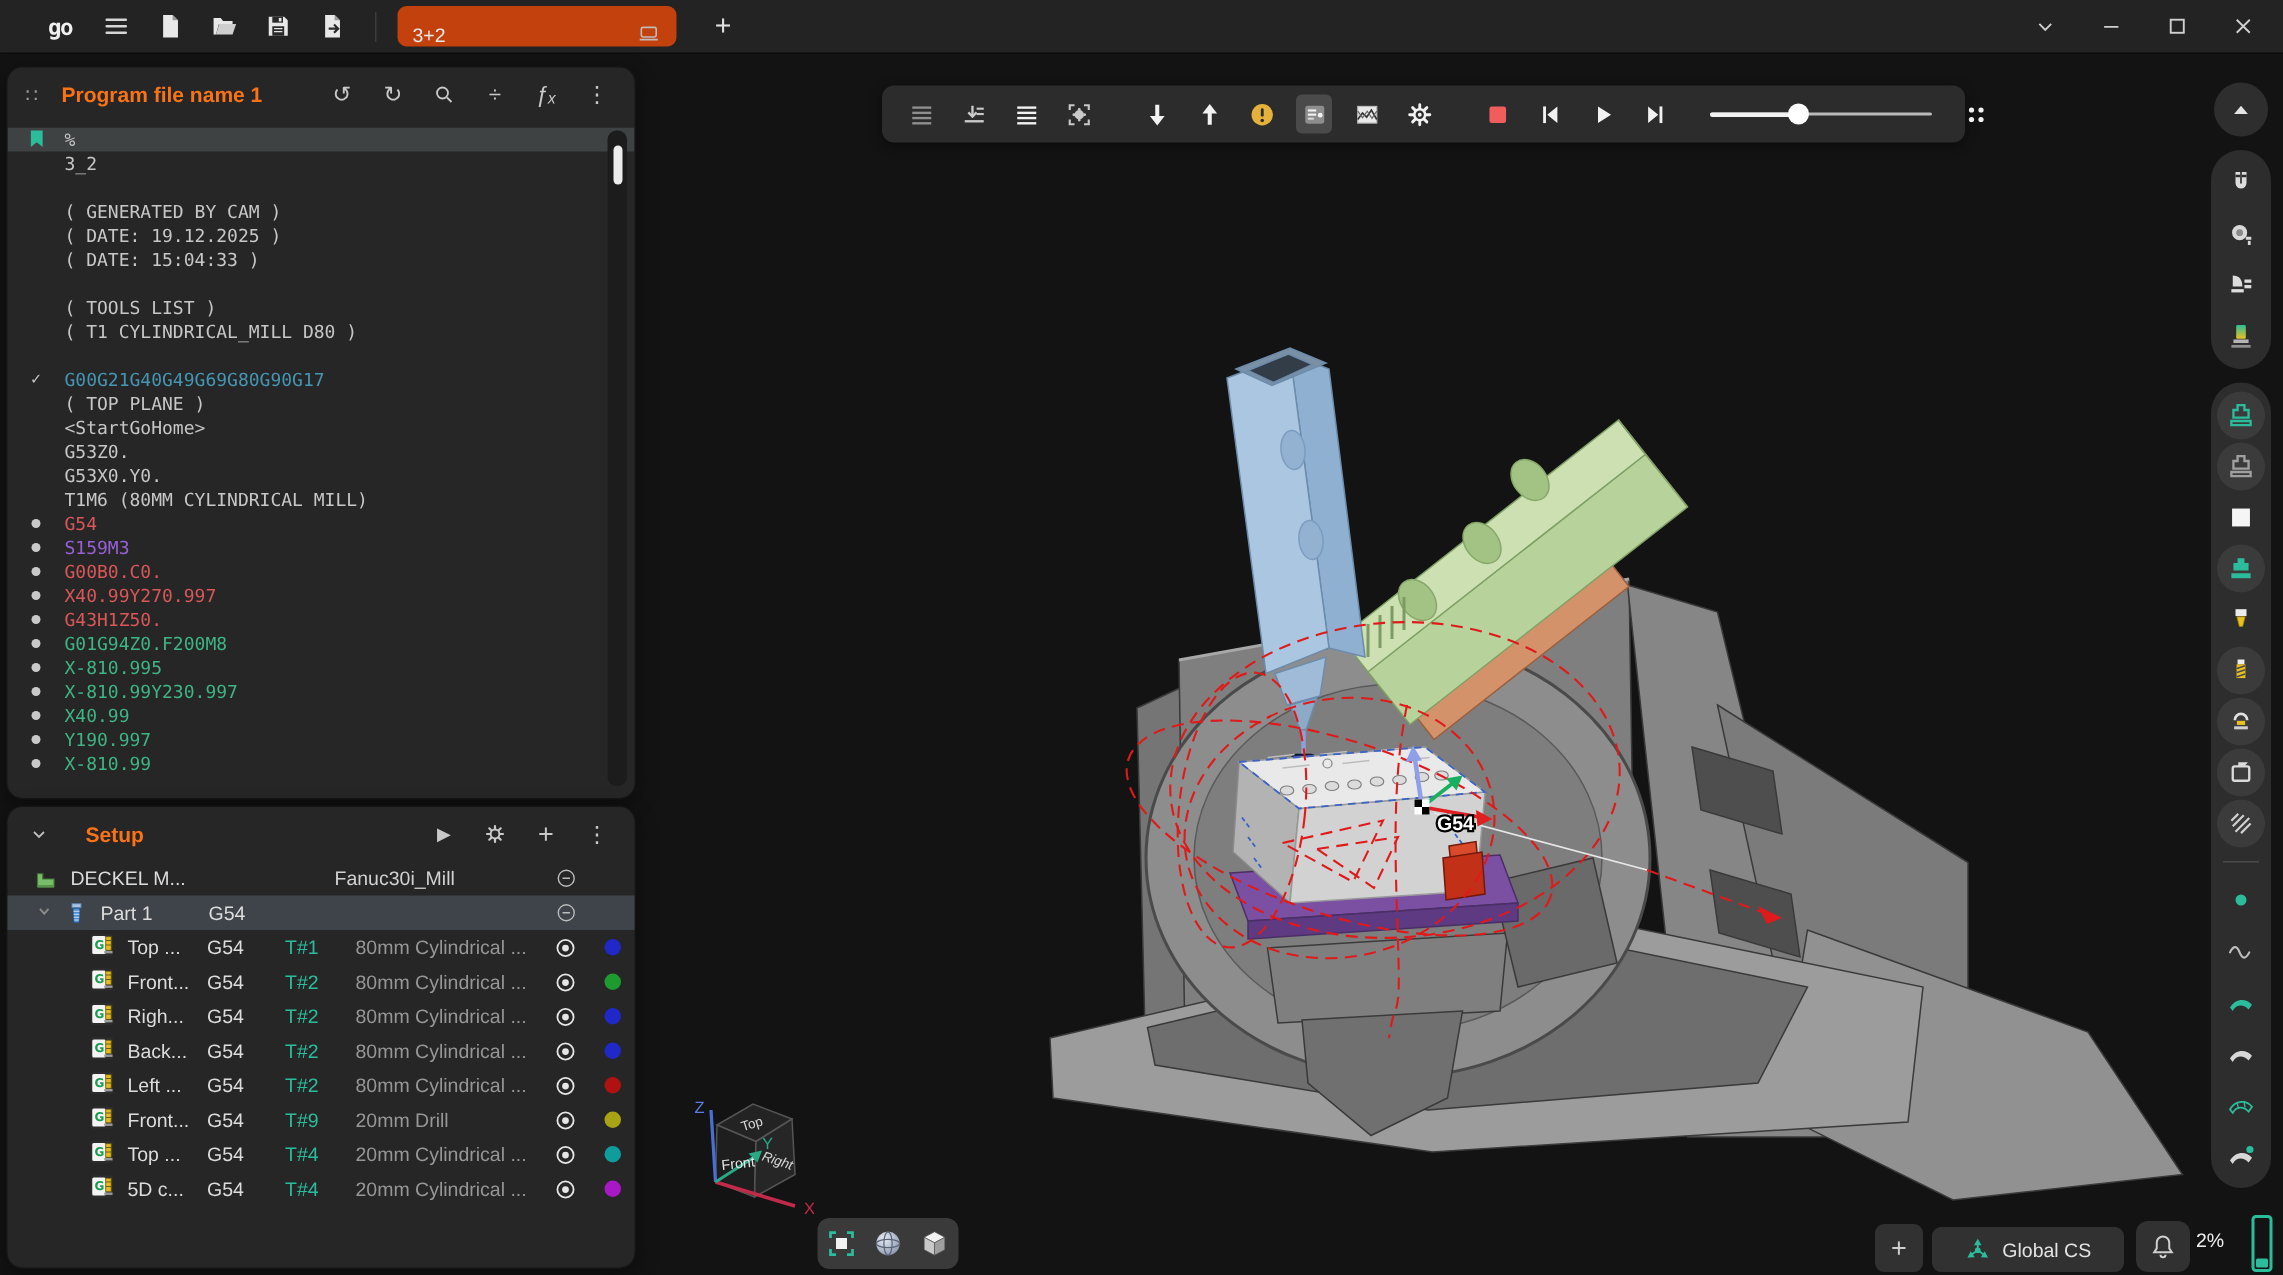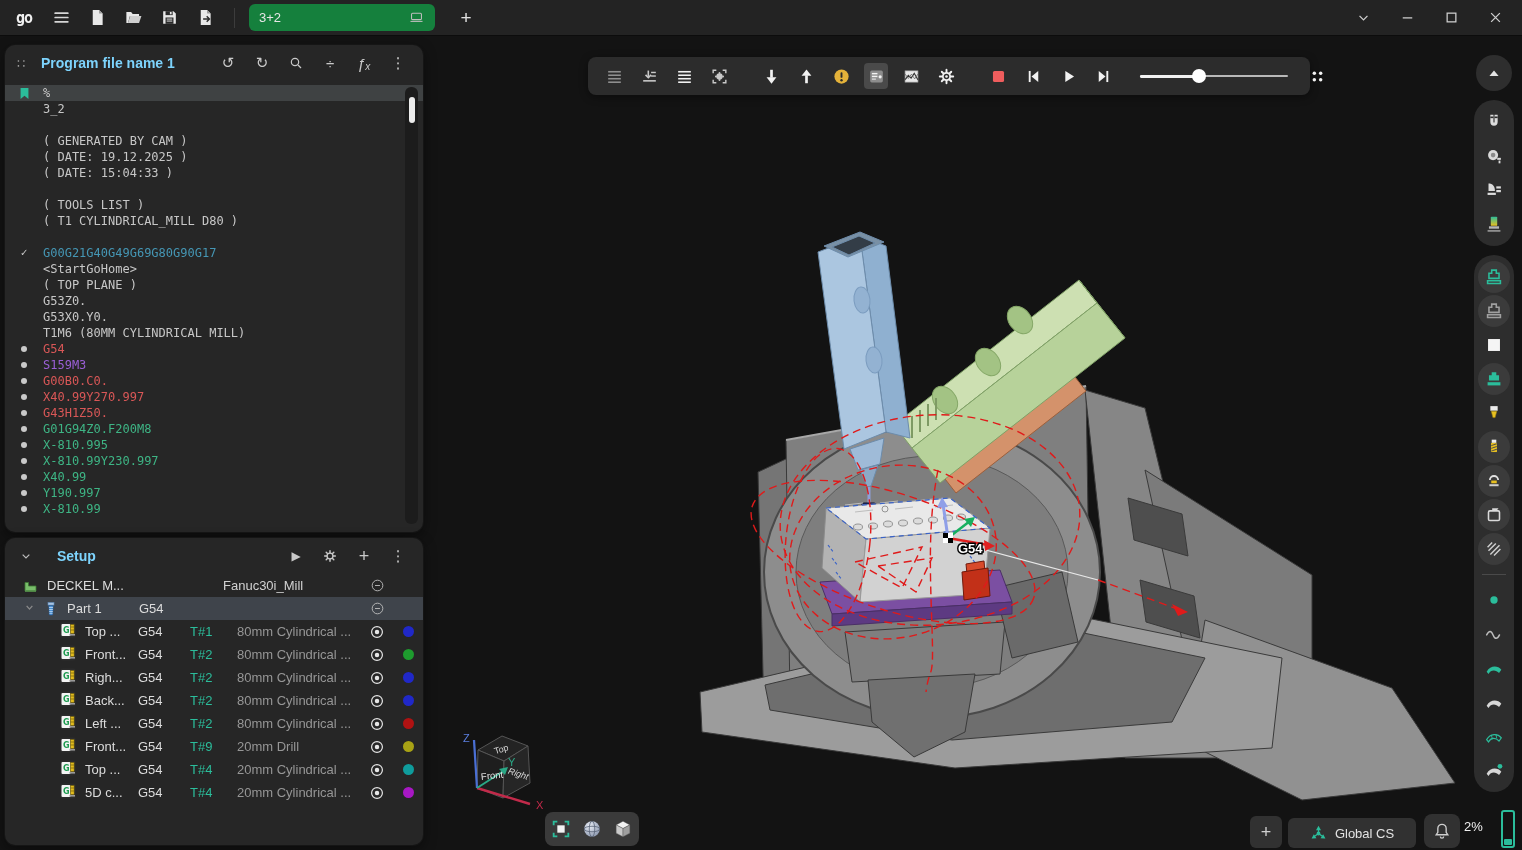--- a/index.html
+++ b/index.html
@@ -1,40 +1,40 @@
 <!DOCTYPE html>
 <html><head>
 <meta charset="utf-8">
 <style>
   html,body{margin:0;padding:0;background:#161616;width:1522px;height:850px;overflow:hidden;
     font-family:"Liberation Sans",sans-serif;-webkit-font-smoothing:antialiased;}
   *{box-sizing:border-box;}
   
   .topbar{position:absolute;left:0;top:0;width:1522px;height:36px;background:#232323;
     border-bottom:1px solid #0c0c0c;display:flex;align-items:center;z-index:30;}
-  .tb-left{display:flex;align-items:center;gap:6px;padding-left:8px;}
+  .tb-left{display:flex;align-items:center;gap:6px;padding-left:24px;}
   .icon-btn{width:30px;height:28px;display:flex;align-items:center;justify-content:center;color:#d6d6d6;border-radius:5px;}
   .icon-btn svg{width:19px;height:19px;}
   .logo{font-family:"DejaVu Sans Mono",monospace;font-weight:bold;font-size:15px;color:#f0f0f0;letter-spacing:-1px;width:32px;text-align:center;}
   .v-sep{width:1px;height:20px;background:#3c3c3c;margin:0 8px;}
-  .doc-tab{width:186px;height:27px;background:#15803d;border-radius:6px;display:flex;align-items:center;
+  .doc-tab{width:186px;height:27px;background:#c2410c;border-radius:6px;display:flex;align-items:flex-end;
     padding:0 10px;color:#e6e6e6;font-size:13px;}
   .doc-tab svg{width:17px;height:17px;margin-left:auto;}
   .tab-plus{font-size:19px;color:#e0e0e0;margin-left:13px;width:24px;text-align:center;}
   .win-controls{margin-left:auto;display:flex;align-items:center;gap:10px;padding-right:10px;}
   .win-controls .icon-btn{width:34px;}
   
   .scene{position:absolute;left:0;top:0;z-index:1;}
   
   .panel{position:absolute;background:#262626;border-radius:10px;box-shadow:0 0 0 1px #151515,0 4px 14px rgba(0,0,0,.45);z-index:10;}
   #program-panel{left:5px;top:45px;width:418px;height:487px;}
   #setup-panel{left:5px;top:538px;width:418px;height:307px;}
   .panel-header{height:36px;display:flex;align-items:center;padding:0 12px 0 12px;}
   .drag-dots{color:#9a9a9a;font-size:13px;width:20px;letter-spacing:1px;}
-  .panel-title{color:#7dd3fc;font-size:14px;font-weight:bold;margin-left:4px;}
+  .panel-title{color:#f97316;font-size:14px;font-weight:bold;margin-left:4px;}
   .ph-icons{margin-left:auto;display:flex;align-items:center;gap:8px;}
   .ph-icon{width:26px;height:24px;display:flex;align-items:center;justify-content:center;color:#c9c9c9;font-size:15px;}
   .ph-icon svg{width:16px;height:16px;}
   
   .code-area{position:absolute;left:0;top:40px;right:0;bottom:6px;overflow:hidden;
     font-family:"DejaVu Sans Mono",monospace;font-size:12px;line-height:16px;}
   .code-line{display:flex;height:16px;align-items:center;}
   .code-line.selected{background:#3f4243;}
   .gutter{width:38px;flex:none;text-align:center;color:#c9c9c9;font-size:11px;line-height:16px;}
   .gutter svg{width:11px;height:13px;vertical-align:middle;}
@@ -348,25 +348,25 @@
       <div class="code-line">
         <span class="gutter"></span>
         <span class="ct c-default"></span>
       </div>
       <div class="code-line">
         <span class="gutter">✓</span>
         <span class="ct c-blue">G00G21G40G49G69G80G90G17</span>
       </div>
       <div class="code-line">
         <span class="gutter"></span>
+        <span class="ct c-default">( TOP PLANE )</span>
+      </div>
+      <div class="code-line">
+        <span class="gutter"></span>
         <span class="ct c-default">&lt;StartGoHome&gt;</span>
-      </div>
-      <div class="code-line">
-        <span class="gutter"></span>
-        <span class="ct c-default">( TOP PLANE )</span>
       </div>
       <div class="code-line">
         <span class="gutter"></span>
         <span class="ct c-default">G53Z0.</span>
       </div>
       <div class="code-line">
         <span class="gutter"></span>
         <span class="ct c-default">G53X0.Y0.</span>
       </div>
       <div class="code-line">

